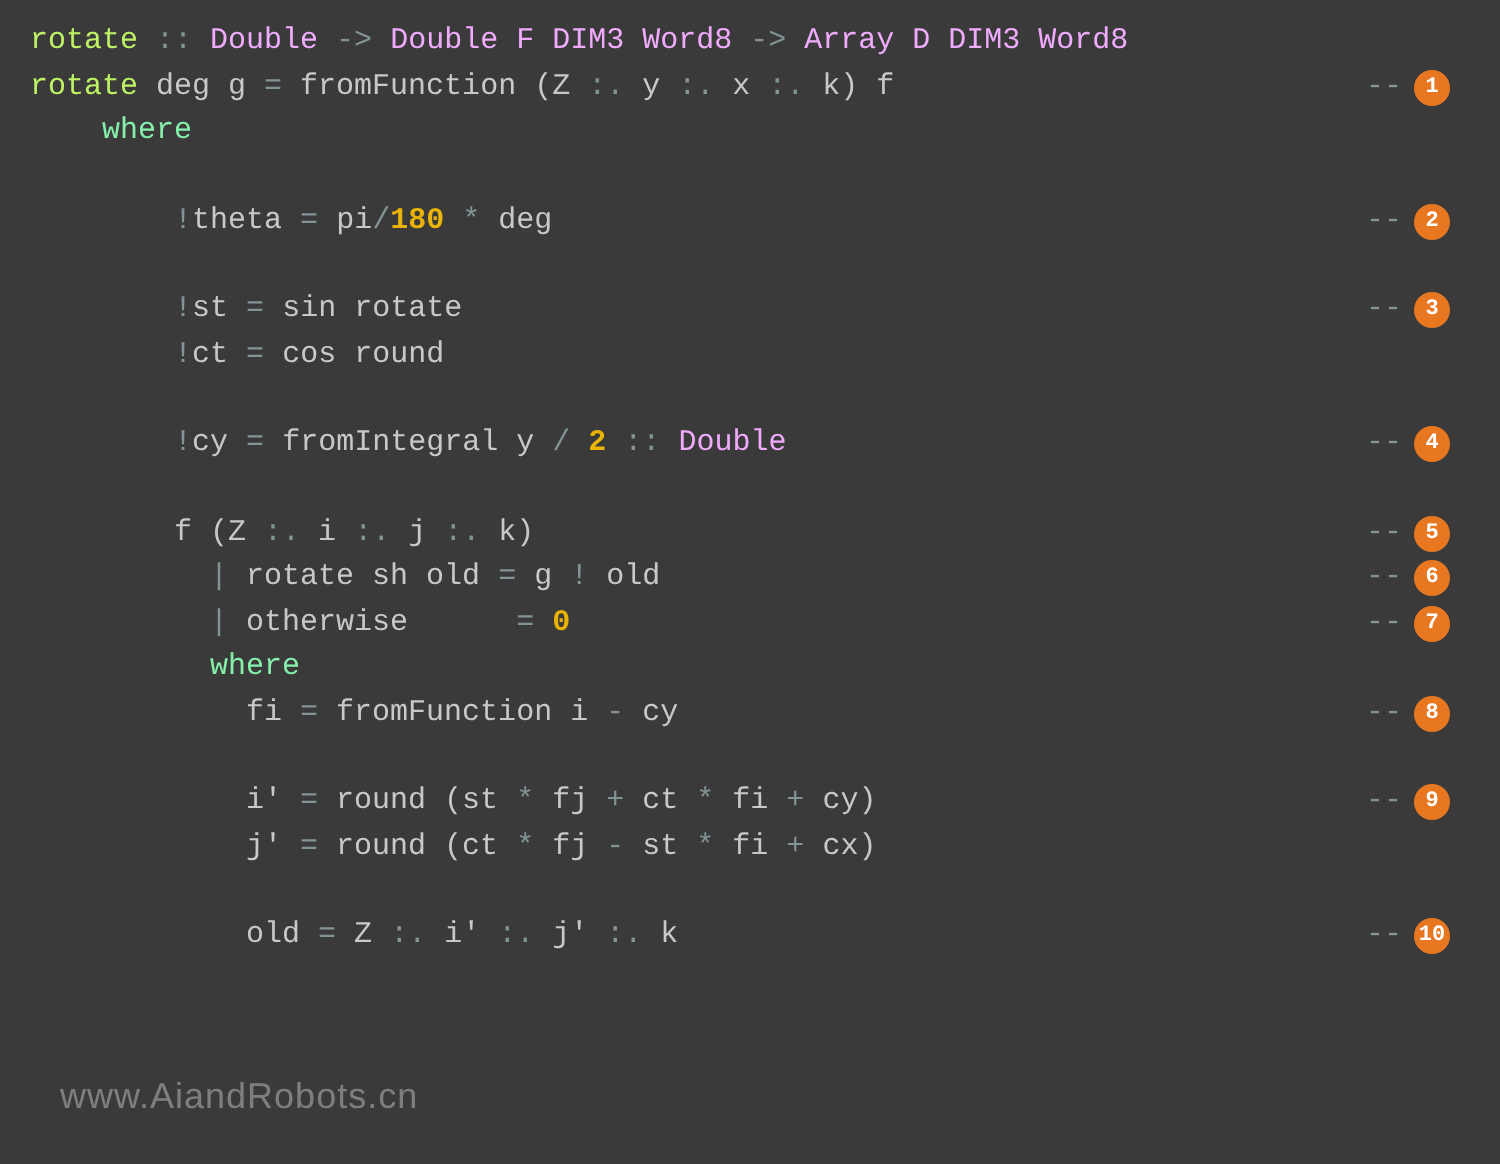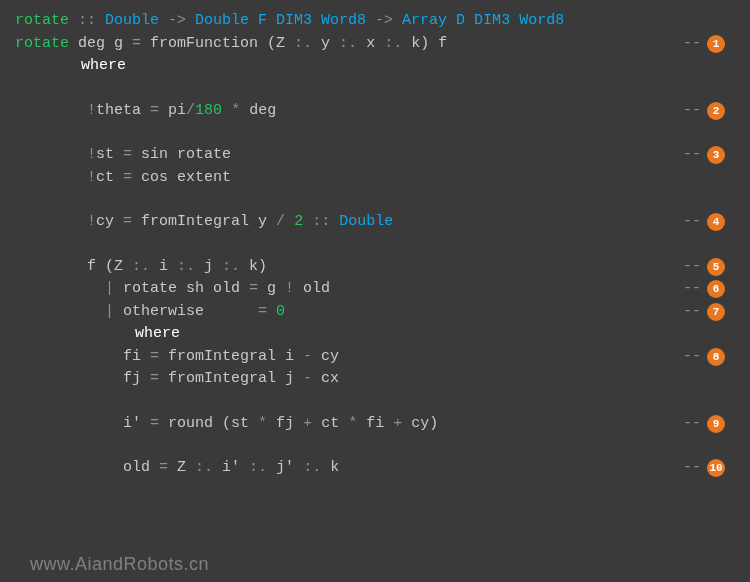--- a/index.html
+++ b/index.html
@@ -42,55 +42,55 @@
       align-items: center;
       justify-content: center;
       width: 18px;
       height: 18px;
       border-radius: 50%;
       background: #e87722;
       color: #fff;
       font-size: 11px;
       font-weight: bold;
     }
-    .kw { color: #ffffff; margin-left: 30px; }
-    .fn { color: #22c55e; }
+    .kw { color: #86efac; }
+    .fn { color: #bef264; }
     .op { color: #829496; }
-    .num { color: #22c55e; }
-    .ty { color: #0ea5e9; }
+    .num { color: #eab308; font-weight: bold; }
+    .ty { color: #f0abfc; }
     .txt { color: #c8c8c8; }
     .watermark {
       position: absolute;
-      bottom: 4px;
+      bottom: 20px;
       left: 30px;
       color: rgba(255,255,255,0.35);
       font-size: 18px;
       font-family: Arial, sans-serif;
       letter-spacing: 0.5px;
     }
   </style>
 </head>
 <body>
 
 <div id="code-container">
     <div class="line"><span class="code-content"><span class="fn">rotate</span><span class="op"> :: </span><span class="ty">Double</span><span class="op"> -&gt; </span><span class="ty">Double F DIM3 Word8</span><span class="op"> -&gt; </span><span class="ty">Array D DIM3 Word8</span></span></div>
     <div class="line"><span class="code-content"><span class="fn">rotate</span><span class="txt"> deg g </span><span class="op">=</span><span class="txt"> fromFunction (Z </span><span class="op">:.</span><span class="txt"> y </span><span class="op">:.</span><span class="txt"> x </span><span class="op">:.</span><span class="txt"> k) f</span></span><span class="annotation"><span class="dashes">--</span><span class="badge">1</span></span></div>
     <div class="line"><span class="code-content"><span class="txt">    </span><span class="kw">where</span></span></div>
     <div class="line"><span class="code-content"><span class="txt"></span></span></div>
     <div class="line"><span class="code-content"><span class="txt">        </span><span class="op">!</span><span class="txt">theta </span><span class="op">=</span><span class="txt"> pi</span><span class="op">/</span><span class="num">180</span><span class="txt"> </span><span class="op">*</span><span class="txt"> deg</span></span><span class="annotation"><span class="dashes">--</span><span class="badge">2</span></span></div>
     <div class="line"><span class="code-content"><span class="txt"></span></span></div>
     <div class="line"><span class="code-content"><span class="txt">        </span><span class="op">!</span><span class="txt">st </span><span class="op">=</span><span class="txt"> sin rotate</span></span><span class="annotation"><span class="dashes">--</span><span class="badge">3</span></span></div>
-    <div class="line"><span class="code-content"><span class="txt">        </span><span class="op">!</span><span class="txt">ct </span><span class="op">=</span><span class="txt"> cos extent</span></span></div>
+    <div class="line"><span class="code-content"><span class="txt">        </span><span class="op">!</span><span class="txt">ct </span><span class="op">=</span><span class="txt"> cos round</span></span></div>
     <div class="line"><span class="code-content"><span class="txt"></span></span></div>
     <div class="line"><span class="code-content"><span class="txt">        </span><span class="op">!</span><span class="txt">cy </span><span class="op">=</span><span class="txt"> fromIntegral y </span><span class="op">/</span><span class="txt"> </span><span class="num">2</span><span class="txt"> </span><span class="op">::</span><span class="txt"> </span><span class="ty">Double</span></span><span class="annotation"><span class="dashes">--</span><span class="badge">4</span></span></div>
     <div class="line"><span class="code-content"><span class="txt"></span></span></div>
     <div class="line"><span class="code-content"><span class="txt">        f (Z </span><span class="op">:.</span><span class="txt"> i </span><span class="op">:.</span><span class="txt"> j </span><span class="op">:.</span><span class="txt"> k)</span></span><span class="annotation"><span class="dashes">--</span><span class="badge">5</span></span></div>
     <div class="line"><span class="code-content"><span class="txt">          </span><span class="op">|</span><span class="txt"> rotate sh old </span><span class="op">=</span><span class="txt"> g </span><span class="op">!</span><span class="txt"> old</span></span><span class="annotation"><span class="dashes">--</span><span class="badge">6</span></span></div>
     <div class="line"><span class="code-content"><span class="txt">          </span><span class="op">|</span><span class="txt"> otherwise      </span><span class="op">=</span><span class="txt"> </span><span class="num">0</span></span><span class="annotation"><span class="dashes">--</span><span class="badge">7</span></span></div>
     <div class="line"><span class="code-content"><span class="txt">          </span><span class="kw">where</span></span></div>
-    <div class="line"><span class="code-content"><span class="txt">            fi </span><span class="op">=</span><span class="txt"> fromIntegral i </span><span class="op">-</span><span class="txt"> cy</span></span><span class="annotation"><span class="dashes">--</span><span class="badge">8</span></span></div>
-    <div class="line"><span class="code-content"><span class="txt">            fj </span><span class="op">=</span><span class="txt"> fromIntegral j </span><span class="op">-</span><span class="txt"> cx</span></span></div>
+    <div class="line"><span class="code-content"><span class="txt">            fi </span><span class="op">=</span><span class="txt"> fromFunction i </span><span class="op">-</span><span class="txt"> cy</span></span><span class="annotation"><span class="dashes">--</span><span class="badge">8</span></span></div>
     <div class="line"><span class="code-content"><span class="txt"></span></span></div>
     <div class="line"><span class="code-content"><span class="txt">            i' </span><span class="op">=</span><span class="txt"> round (st </span><span class="op">*</span><span class="txt"> fj </span><span class="op">+</span><span class="txt"> ct </span><span class="op">*</span><span class="txt"> fi </span><span class="op">+</span><span class="txt"> cy)</span></span><span class="annotation"><span class="dashes">--</span><span class="badge">9</span></span></div>
+    <div class="line"><span class="code-content"><span class="txt">            j' </span><span class="op">=</span><span class="txt"> round (ct </span><span class="op">*</span><span class="txt"> fj </span><span class="op">-</span><span class="txt"> st </span><span class="op">*</span><span class="txt"> fi </span><span class="op">+</span><span class="txt"> cx)</span></span></div>
     <div class="line"><span class="code-content"><span class="txt"></span></span></div>
     <div class="line"><span class="code-content"><span class="txt">            old </span><span class="op">=</span><span class="txt"> Z </span><span class="op">:.</span><span class="txt"> i' </span><span class="op">:.</span><span class="txt"> j' </span><span class="op">:.</span><span class="txt"> k</span></span><span class="annotation"><span class="dashes">--</span><span class="badge">10</span></span></div>
   </div>
 <div class="watermark">www.AiandRobots.cn</div>
 
 </body></html>

